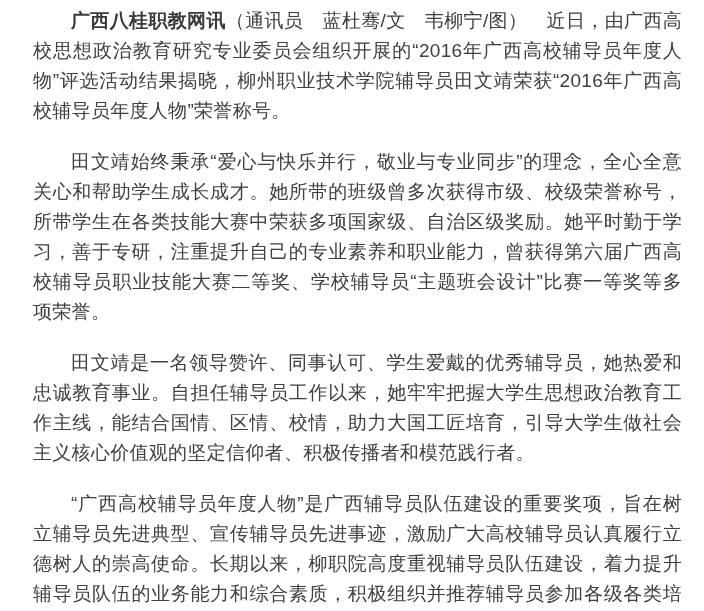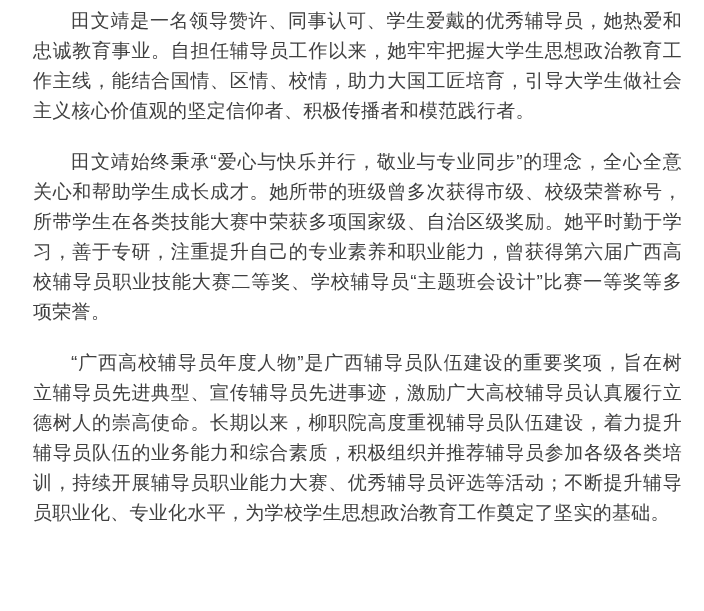--- a/index.html
+++ b/index.html
@@ -30,26 +30,29 @@
   .article p .lead {
     font-weight: bold;
     color: #3a3a3a;
   }
 </style>
 </head>
 <body>
 
 <div class="article">
 
-
   <p>
-    <span>田文靖是一名领导赞许、同事认可、学生爱戴的优秀辅导员，她热爱和忠诚教育事业。自担任辅导员工作以来，她牢牢把握大学生思想政治教育工作主线，能结合国情、区情、校情，助力大国工匠培育，引导大学生做社会主义核心价值观的坚定信仰者、积极传播者和模范践行者。</span>
+    <span class="lead">广西八桂职教网讯</span><span>（通讯员　蓝杜骞/文　韦柳宁/图）　近日，由广西高校思想政治教育研究专业委员会组织开展的“2016年广西高校辅导员年度人物”评选活动结果揭晓，柳州职业技术学院辅导员田文靖荣获“2016年广西高校辅导员年度人物”荣誉称号。</span>
   </p>
 
   <p>
     <span>田文靖始终秉承“爱心与快乐并行，敬业与专业同步”的理念，全心全意关心和帮助学生成长成才。她所带的班级曾多次获得市级、校级荣誉称号，所带学生在各类技能大赛中荣获多项国家级、自治区级奖励。她平时勤于学习，善于专研，注重提升自己的专业素养和职业能力，曾获得第六届广西高校辅导员职业技能大赛二等奖、学校辅导员“主题班会设计”比赛一等奖等多项荣誉。</span>
+  </p>
+
+  <p>
+    <span>田文靖是一名领导赞许、同事认可、学生爱戴的优秀辅导员，她热爱和忠诚教育事业。自担任辅导员工作以来，她牢牢把握大学生思想政治教育工作主线，能结合国情、区情、校情，助力大国工匠培育，引导大学生做社会主义核心价值观的坚定信仰者、积极传播者和模范践行者。</span>
   </p>
 
   <p>
     <span>“广西高校辅导员年度人物”是广西辅导员队伍建设的重要奖项，旨在树立辅导员先进典型、宣传辅导员先进事迹，激励广大高校辅导员认真履行立德树人的崇高使命。长期以来，柳职院高度重视辅导员队伍建设，着力提升辅导员队伍的业务能力和综合素质，积极组织并推荐辅导员参加各级各类培训，持续开展辅导员职业能力大赛、优秀辅导员评选等活动；不断提升辅导员职业化、专业化水平，为学校学生思想政治教育工作奠定了坚实的基础。</span>
   </p>
 
 </div>
 
 </body></html>

